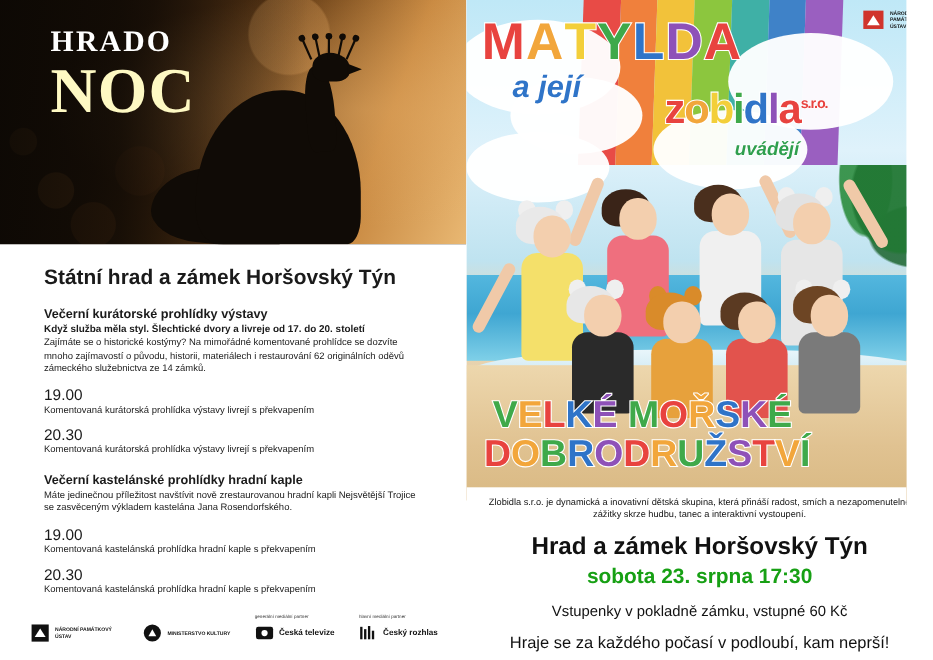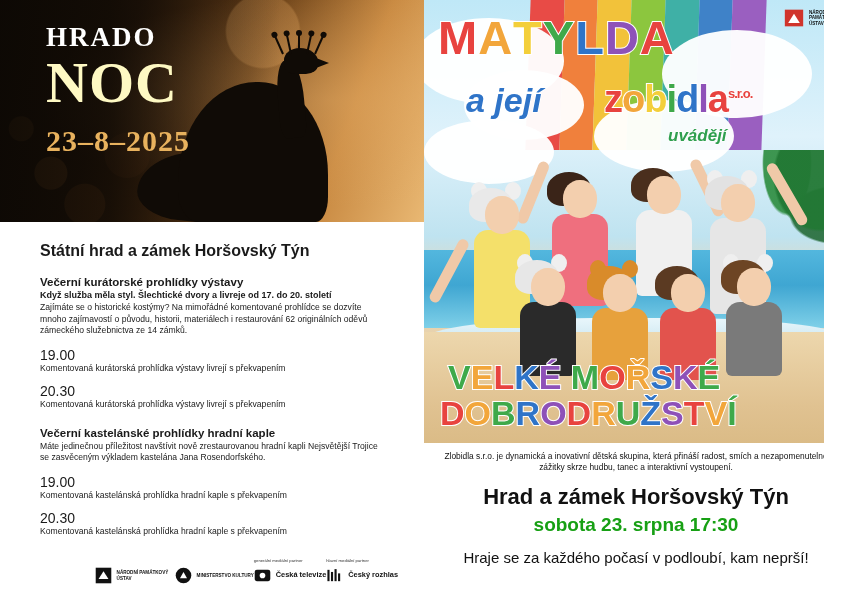--- a/index.html
+++ b/index.html
@@ -163,21 +163,21 @@
     line-height: 34px;
     letter-spacing: 1px;
     margin-top: 12px;
   }
 
   .left-body {
     padding: 20px 40px 0 40px;
     color: #1a1a1a;
   }
   .venue-title {
-    font-size: 16px;
+    font-size: 19px;
     font-weight: bold;
     margin-bottom: 16px;
   }
   .sec-title {
     font-size: 11.5px;
     font-weight: bold;
     margin-bottom: 2px;
   }
   .sec-sub {
     font-size: 9px;
@@ -200,21 +200,21 @@
     line-height: 12px;
   }
   .block-gap { height: 6px; }
 
   .logos {
     position: absolute;
     left: 28px;
     bottom: 16px;
     width: 370px;
     display: flex;
-    justify-content: flex-end;
+    justify-content: space-between;
     align-items: flex-start;
   }
   .logo {
     display: flex;
     align-items: center;
     gap: 5px;
   }
   .logo-mark {
     width: 17px; height: 17px;
     flex: 0 0 auto;
@@ -316,26 +316,26 @@
     line-height: 47px;
     letter-spacing: 1px;
     -webkit-text-stroke: 2px #ffffff;
     paint-order: stroke fill;
   }
   .matylda span { display: inline-block; }
   .ajeji {
     font-family: "Liberation Sans", sans-serif;
     font-style: italic;
     font-weight: bold;
-    font-size: 34px;
+    font-size: 28px;
     color: #2f74c8;
     -webkit-text-stroke: 1.5px #ffffff;
     paint-order: stroke fill;
     margin-left: 28px;
-    margin-top: 20px;
+    margin-top: 2px;
   }
   .zobidla {
     position: absolute;
     left: 180px; top: 74px;
     font-family: "Liberation Sans", sans-serif;
     font-weight: bold;
     font-size: 38px;
     line-height: 40px;
     letter-spacing: -1px;
     -webkit-text-stroke: 2px #ffffff;
@@ -510,21 +510,20 @@
           <i style="left:12px;transform:rotate(-12deg)"></i>
           <i style="left:20px;transform:rotate(0deg)"></i>
           <i style="left:28px;transform:rotate(12deg)"></i>
           <i style="left:36px;transform:rotate(24deg)"></i>
         </div>
       </div>
 
       <div class="hero-text">
         <div class="hero-line1">HRADO</div>
         <div class="hero-noc">NOC</div>
-        <div class="hero-date">23–8–2025</div>
       </div>
     </div>
 
     <div class="left-body">
       <div class="venue-title">Státní hrad a zámek Horšovský Týn</div>
 
       <div>
         <div class="sec-title">Večerní kurátorské prohlídky výstavy</div>
         <div class="sec-sub">Když služba měla styl. Šlechtické dvory a livreje od 17. do 20. století</div>
         <p class="sec-text">Zajímáte se o historické kostýmy? Na mimořádné komentované prohlídce se dozvíte mnoho zajímavostí o původu, historii, materiálech i restaurování 62 originálních oděvů zámeckého služebnictva ze 14 zámků.</p>
@@ -711,16 +710,17 @@
       </div>
       <div class="dobro">
         <span style="color:#e8433f">D</span><span style="color:#f2a63b">O</span><span style="color:#3fa94a">B</span><span style="color:#2f74c8">R</span><span style="color:#8e51b8">O</span><span style="color:#e8433f">D</span><span style="color:#f2a63b">R</span><span style="color:#3fa94a">U</span><span style="color:#2f74c8">Ž</span><span style="color:#8e51b8">S</span><span style="color:#e8433f">T</span><span style="color:#f2a63b">V</span><span style="color:#3fa94a">Í</span>
       </div>
     </div>
 
     <div class="rp-bottom">
       <div class="blurb">Zlobidla s.r.o. je dynamická a inovativní dětská skupina, která přináší radost, smích a nezapomenutelné zážitky skrze hudbu, tanec a interaktivní vystoupení.</div>
       <div class="venue2">Hrad a zámek Horšovský Týn</div>
       <div class="when">sobota 23. srpna 17:30</div>
+      <div class="tickets">Vstupenky v pokladně zámku, vstupné 60 Kč</div>
       <div class="rain">Hraje se za každého počasí v podloubí, kam neprší!</div>
     </div>
   </div>
 </div>
 
 </body></html>

